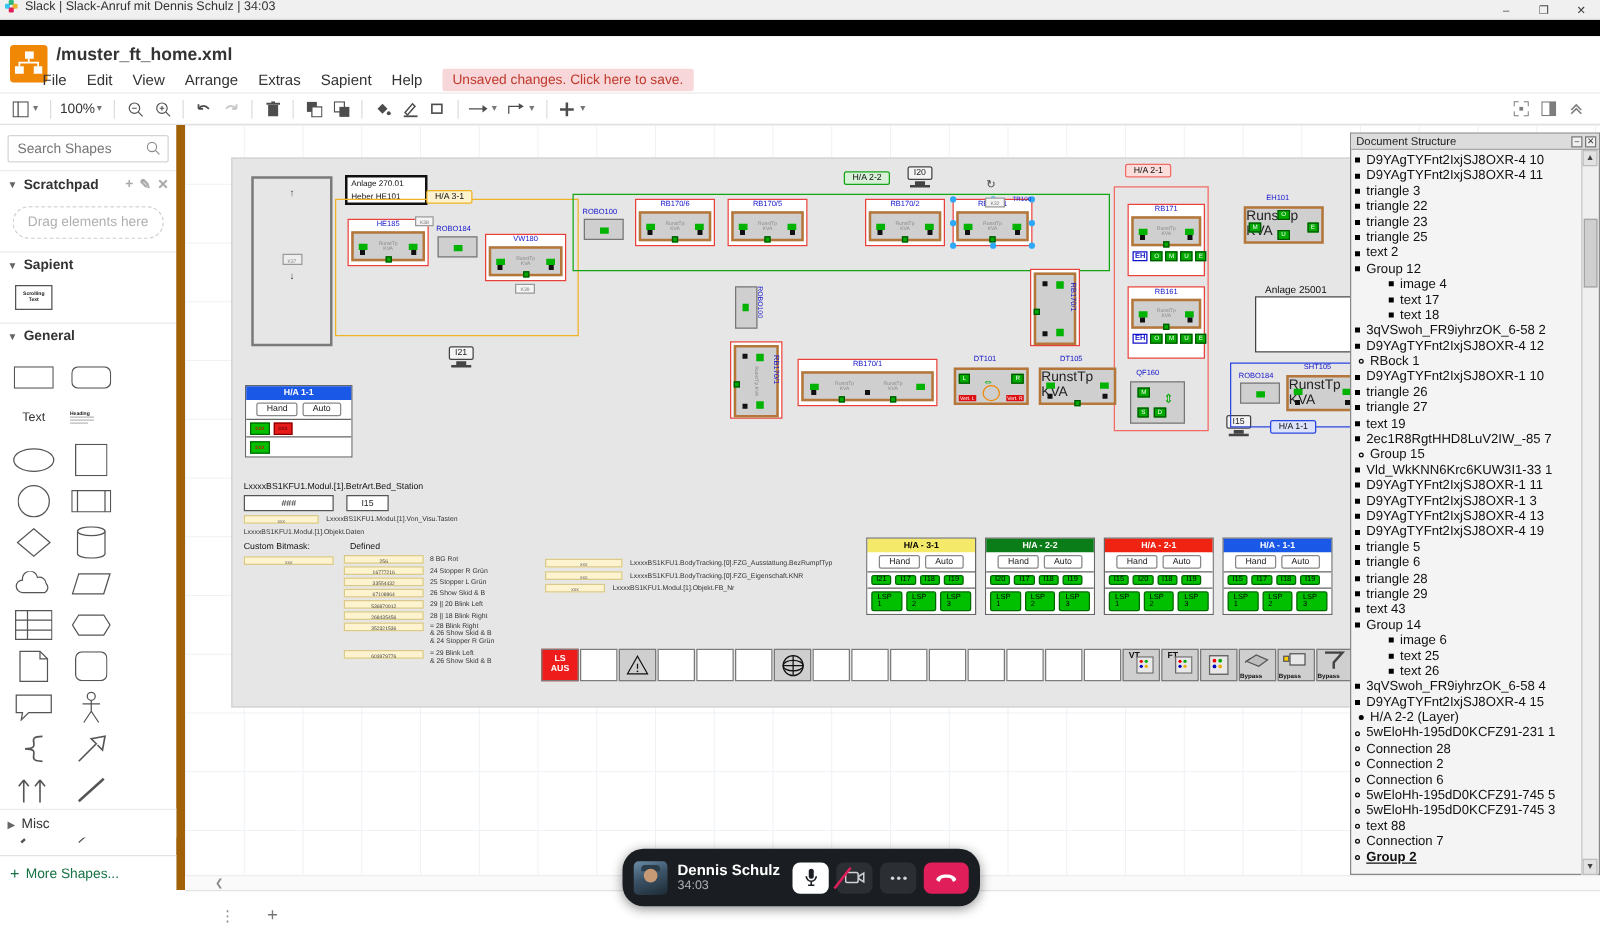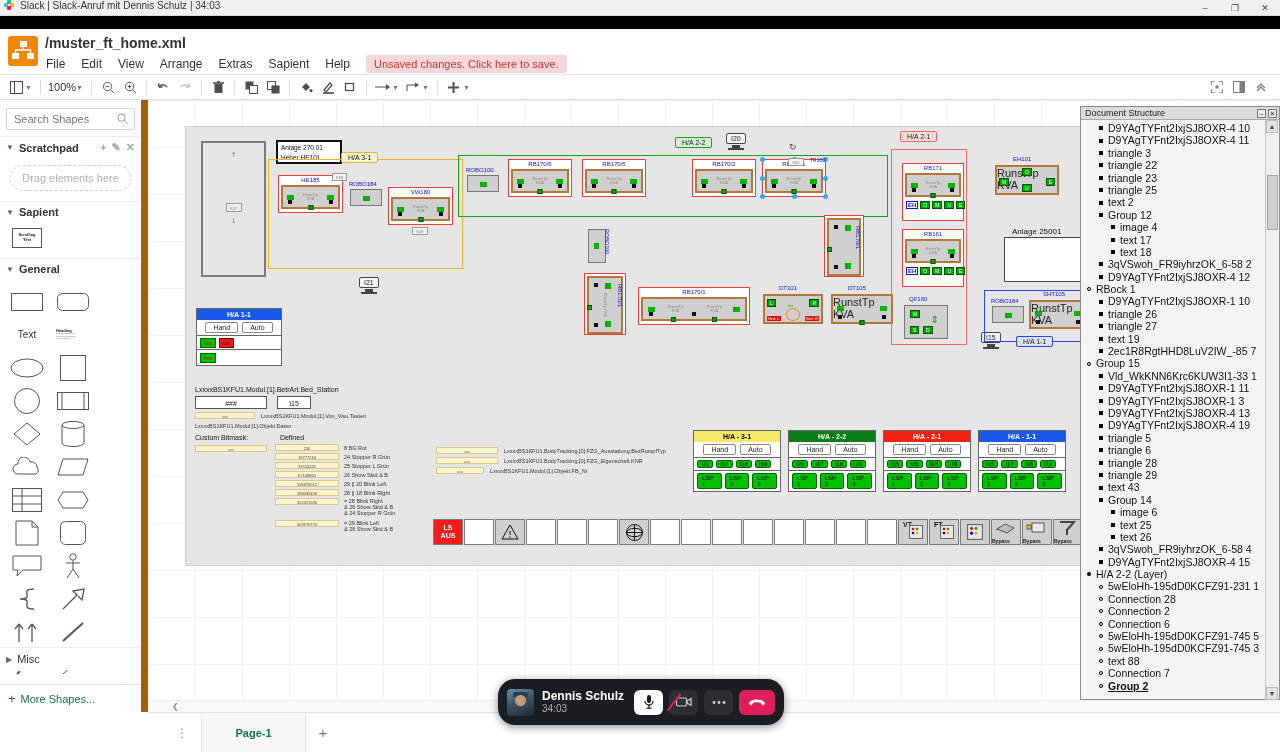--- a/index.html
+++ b/index.html
@@ -38,21 +38,21 @@
     border-bottom:1px solid #e8e8e8;
   }
   #app-logo{
     position:absolute;left:8px;top:7px;width:30px;height:30px;background:#f08705;
     border-radius:3px;
   }
   #app-logo svg{position:absolute;left:4px;top:5px;}
   #file-title{
     position:absolute;left:45px;top:6px;font-size:14px;font-weight:bold;color:#333;
   }
-  #menubar{position:absolute;left:38px;top:26px;display:flex;align-items:center;}
+  #menubar{position:absolute;left:26px;top:26px;display:flex;align-items:center;}
   #menubar .mi{padding:2px 8px;font-size:12px;color:#333;cursor:default;}
   #unsaved-banner{
     margin-left:8px;background:#f8d7da;color:#c0392b;font-size:11px;
     padding:3px 8px;border-radius:2px;
   }
 
   
   #toolbar{
     position:absolute;left:0;top:75px;width:1280px;height:25px;background:#fff;
     border-bottom:1px solid #e0e0e0; display:flex; align-items:center; padding-left:5px;
@@ -188,21 +188,21 @@
   #tree{
     position:absolute;left:0;top:13px;width:186px;height:580px;overflow:hidden;
     padding:2px 0 0 0;
   }
   .tnode{display:flex;align-items:center;font-size:10.5px;color:#111;line-height:12.4px;height:12.4px;white-space:nowrap;}
   .tnode .bullet{width:4px;height:4px;margin-right:5px;flex:none;}
   .b-sq{background:#000;}
   .b-ring{border:1.3px solid #000;border-radius:50%;background:transparent;width:5px;height:5px;}
   .b-dot{background:#000;border-radius:50%;width:5px;height:5px;}
   .lvl0{padding-left:6px;}
-  .lvl1{padding-left:18px;align-items:center;}
+  .lvl1{padding-left:3px;align-items:center;}
   .lvl2{padding-left:30px;}
   .tnode.bold span.lab{font-weight:bold;text-decoration:underline;}
   #tree-scrollbar{
     position:absolute;right:1px;top:13px;width:13px;height:580px;background:#efefef;
     border-left:1px solid #c6c6c6;
   }
   #tree-scrollbar .arrowbox{height:13px;background:#e2e2e2;border:1px solid #bdbdbd;
     display:flex;align-items:center;justify-content:center;font-size:7px;color:#444;}
   #tree-thumb{position:absolute;left:1px;top:55px;width:11px;height:55px;background:#cfcfcf;border:1px solid #a5a5a5;}
 
@@ -1361,21 +1361,20 @@
     <div class="arrowbox" style="position:absolute;bottom:0;left:0;right:0;">▼</div>
   </div>
 
 </div>
 
 <div id="canvas-hscroll">
   <span class="lc">❮</span>
 </div>
 <div id="footer">
   <span class="dots">⋮</span>
-  <div id="page-tab">Page-1</div>
   <div id="add-page">+</div>
 </div>
 
 <div id="call-widget">
   <div id="call-avatar">
     <div class="cap"></div>
     <div class="face"></div>
   </div>
   <div>
     <div id="call-name">Dennis Schulz</div>

